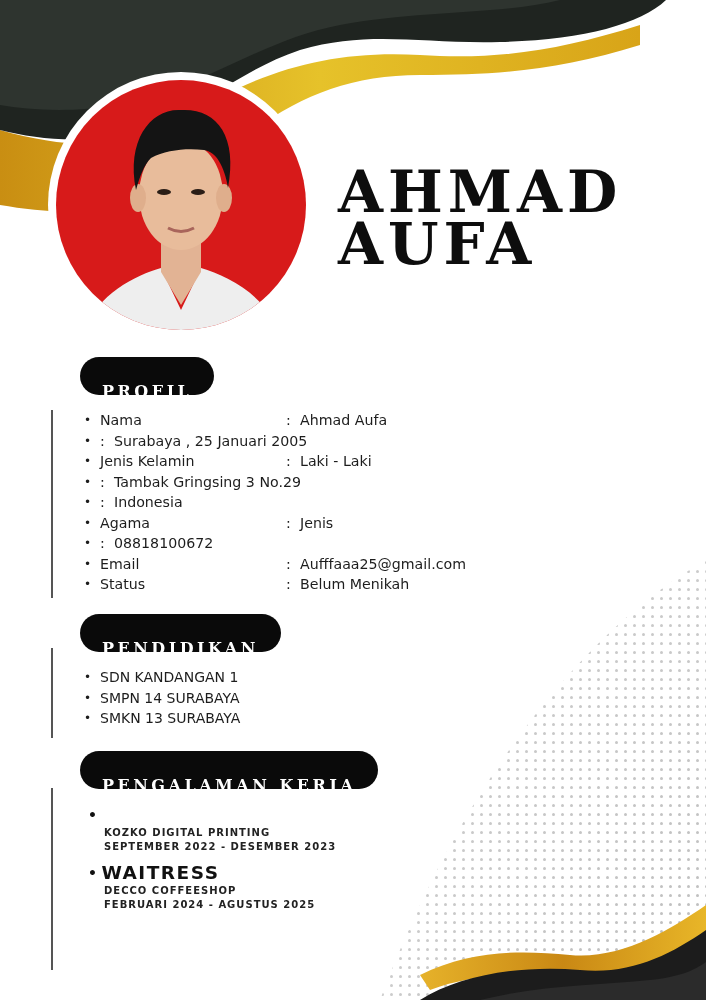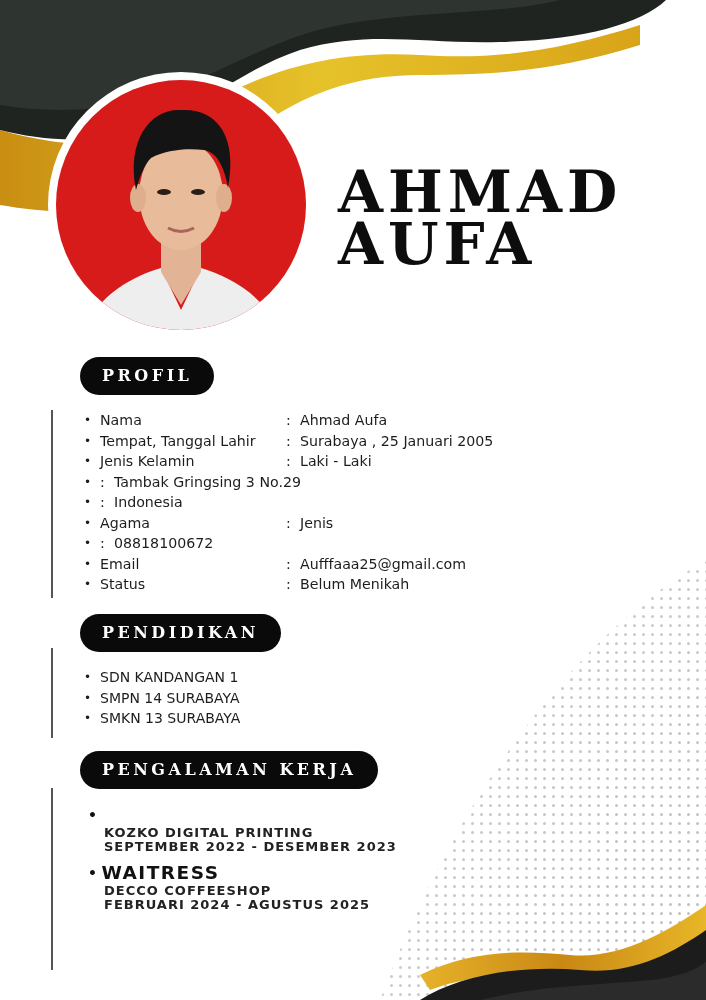--- a/index.html
+++ b/index.html
@@ -20,39 +20,39 @@
   .name-block { position:absolute; left:338px; top:166px; z-index:2; }
   .name-line {
     font-family:"DejaVu Serif", serif; font-weight:bold;
     font-size:58px; line-height:52px; letter-spacing:5px; color:#0d0d0d;
   }
 
   .section-pill {
     position:absolute; left:80px; height:38px; border-radius:19px;
     background:#0a0a0a; color:#ffffff; z-index:2;
     font-family:"DejaVu Serif", serif; font-weight:bold; font-size:16px;
-    letter-spacing:3.5px; line-height:38px; padding:0 22px;
+    letter-spacing:3.5px; line-height:38px; padding:16px 22px;
   }
 
   .vline { position:absolute; left:51px; width:1.5px; background:#555; z-index:2; }
 
   .profile-list { position:absolute; left:84px; top:410px; z-index:2; list-style:none; }
   .profile-row { display:flex; height:20.5px; align-items:center; font-size:14.2px; color:#1d1d1d; }
   .bullet { width:16px; font-size:12px; }
   .p-label { width:186px; }
   .p-colon { width:14px; }
   .p-value { }
 
   .edu-list { position:absolute; left:84px; top:667px; z-index:2; list-style:none; }
   .edu-row { display:flex; height:20.5px; align-items:center; font-size:14px; color:#1d1d1d; }
 
   .job { position:absolute; left:88px; z-index:2; }
   .job-title { display:flex; align-items:center; font-weight:bold; font-size:18.5px; letter-spacing:1.5px; color:#111; line-height:22px; }
   .job-dot { font-size:14px; margin-right:3px; }
-  .job-sub { margin-left:16px; font-weight:bold; font-size:13px; letter-spacing:1px; color:#222; line-height:14px; }
+  .job-sub { margin-left:16px; font-weight:bold; font-size:10px; letter-spacing:1px; color:#222; line-height:14px; }
 </style>
 </head>
 <body>
 
 <svg class="bg-svg" viewBox="0 0 706 1000" xmlns="http://www.w3.org/2000/svg">
   <defs>
     <linearGradient id="goldTop" x1="0" y1="0" x2="1" y2="0">
       <stop offset="0" stop-color="#c98e12"></stop>
       <stop offset="0.5" stop-color="#e6c22a"></stop>
       <stop offset="1" stop-color="#d8a418"></stop>
@@ -123,21 +123,20 @@
 
 <ul class="profile-list">
   <li class="profile-row">
     <span class="bullet">•</span>
     <span class="p-label">Nama</span>
     <span class="p-colon">:</span>
     <span class="p-value">Ahmad Aufa</span>
   </li>
   <li class="profile-row">
     <span class="bullet">•</span>
-    <span class="p-label">Tempat, Tanggal Lahir</span>
     <span class="p-colon">:</span>
     <span class="p-value">Surabaya , 25 Januari 2005</span>
   </li>
   <li class="profile-row">
     <span class="bullet">•</span>
     <span class="p-label">Jenis Kelamin</span>
     <span class="p-colon">:</span>
     <span class="p-value">Laki - Laki</span>
   </li>
   <li class="profile-row">

